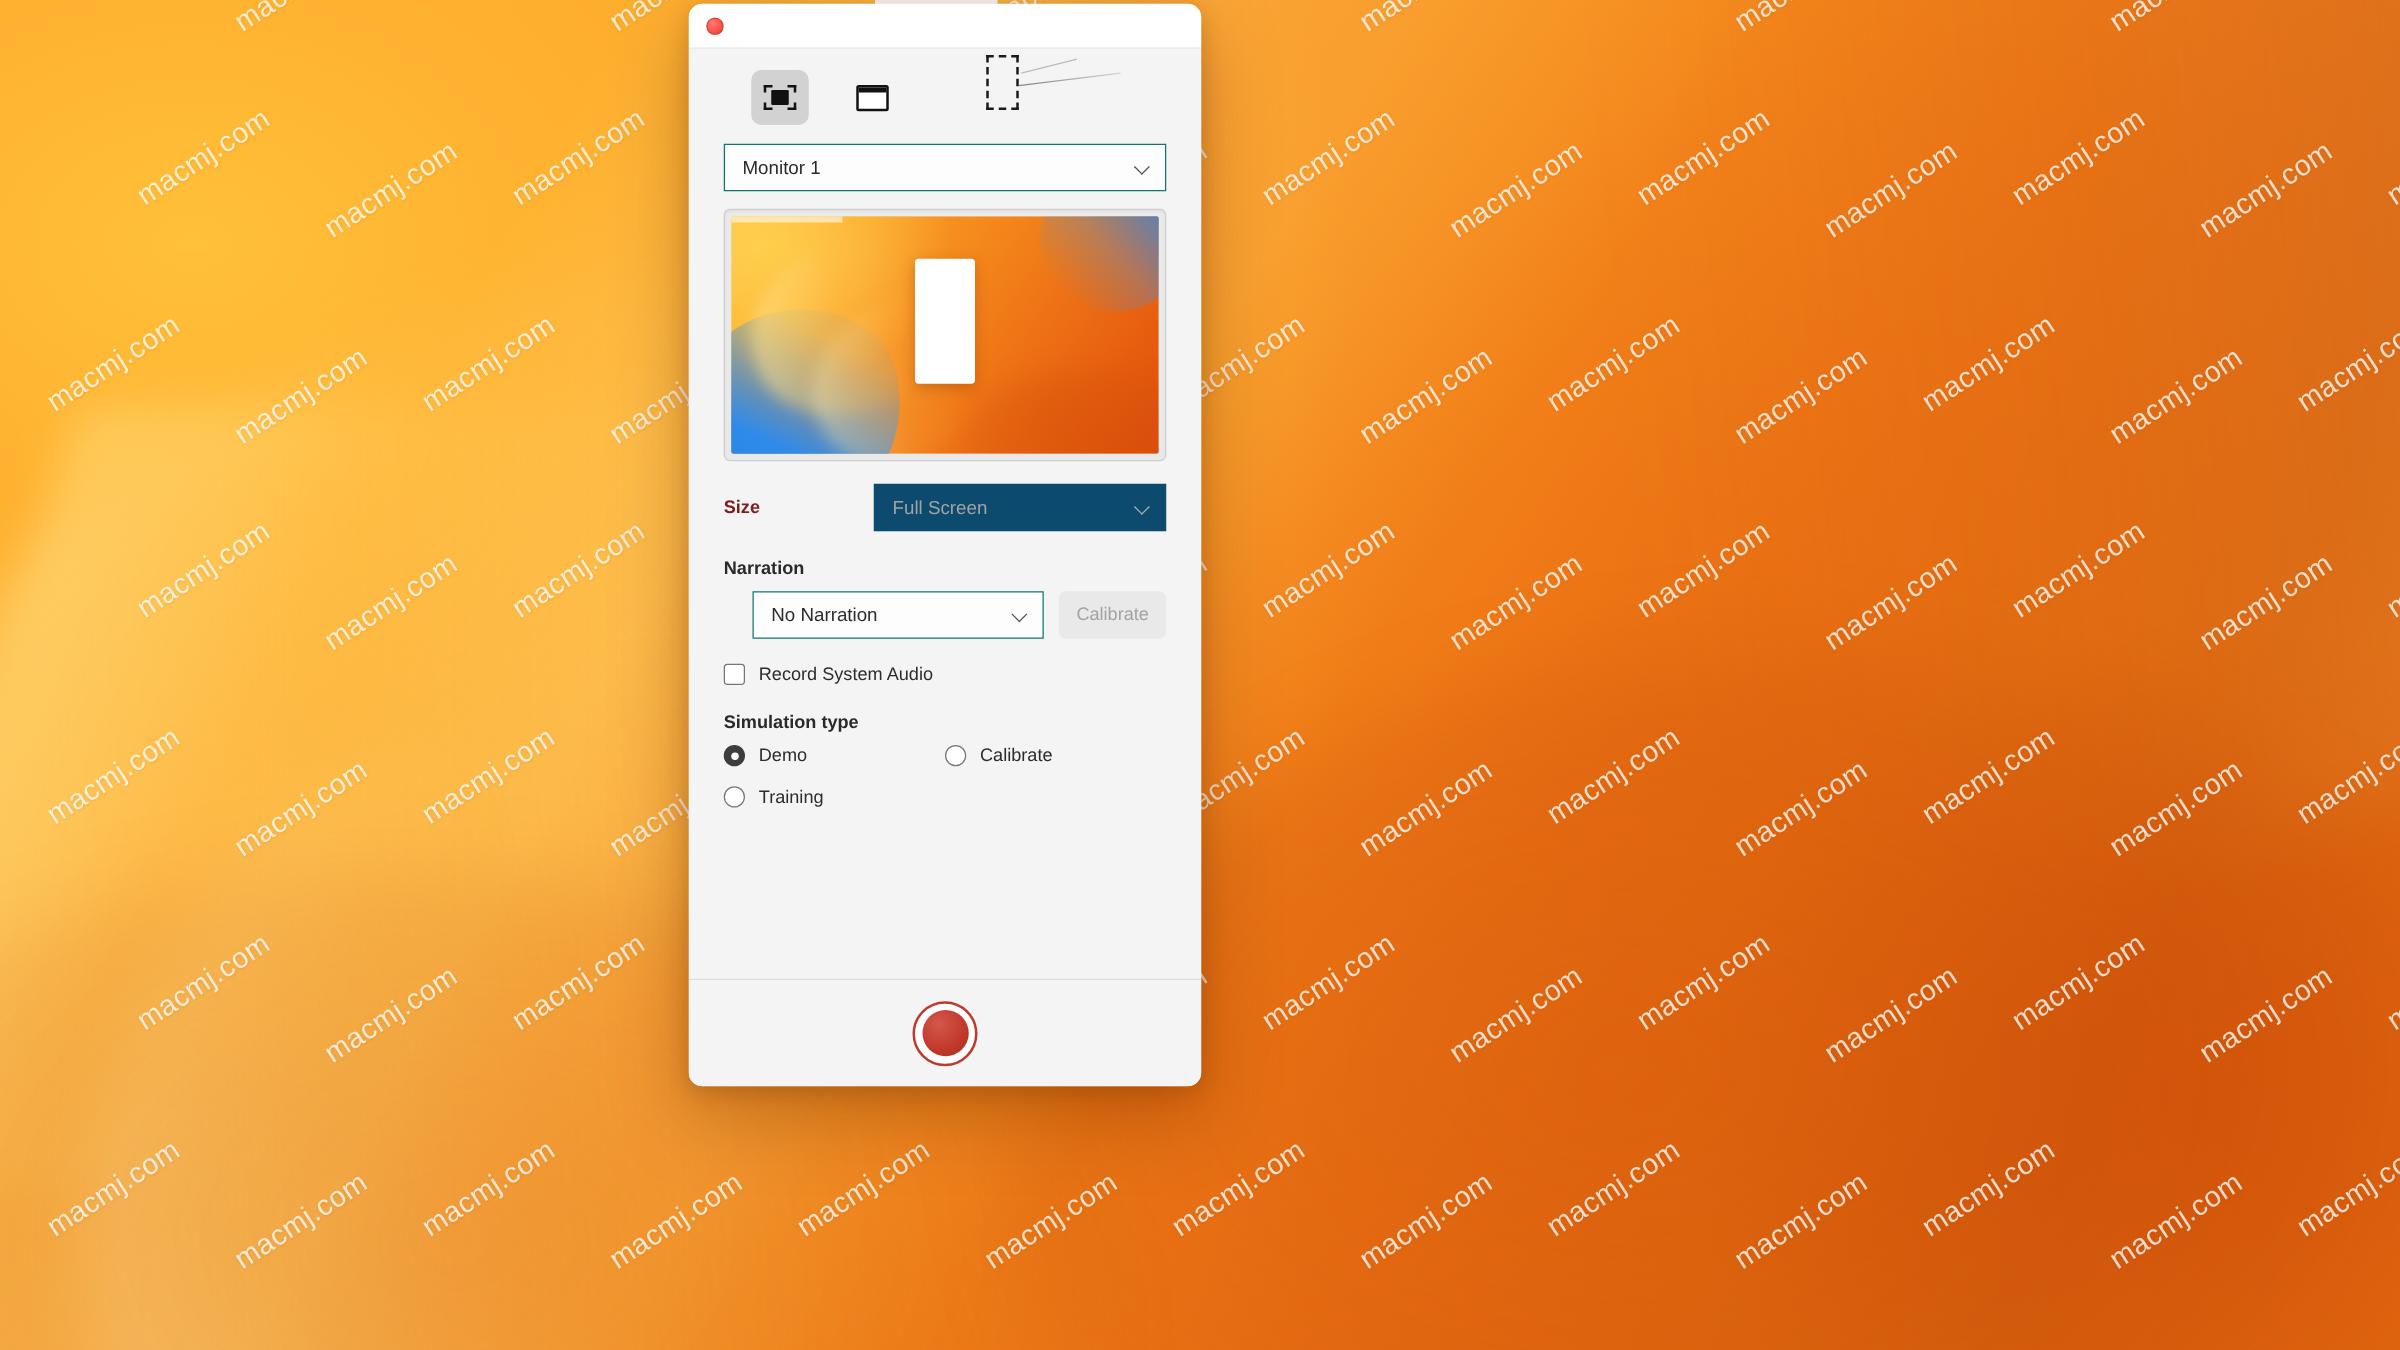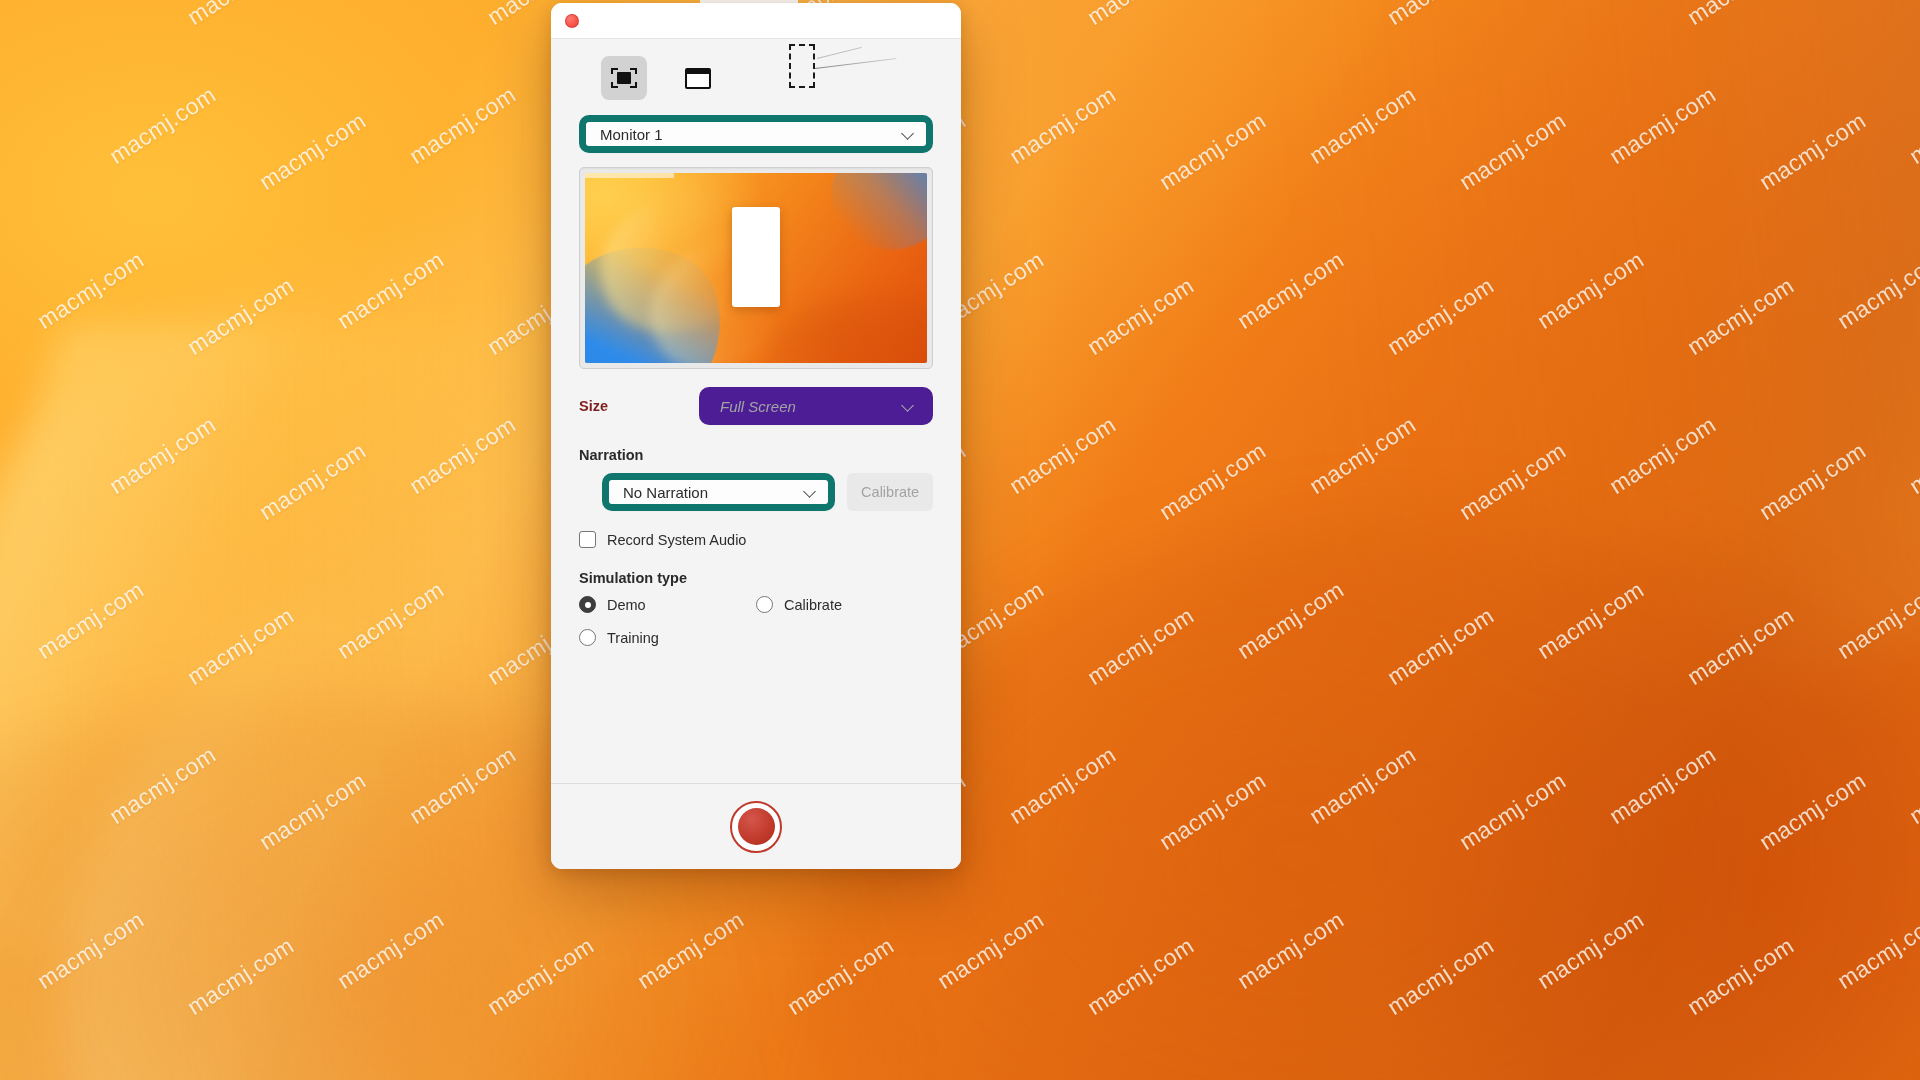--- a/index.html
+++ b/index.html
@@ -217,47 +217,46 @@
     transform-origin: left center;
   }
 
   
   .select-row { padding-top: 4px; }
   .sel {
     position: relative;
     width: 100%;
     height: 38px;
     background: #fdfdfd;
-    border: 7px solid #0f766e;
-    border-radius: 10px;
+    border: 1px solid #0f766e;
+    border-radius: 0;
     display: flex; align-items: center;
     padding: 0 34px 0 14px;
     font-size: 15px;
     color: #2b2b2b;
     cursor: pointer;
     box-shadow: 0 1px 1px rgba(0,0,0,.02);
   }
   .sel .chev {
     position: absolute; right: 12px; top: 50%;
     width: 11px; height: 11px;
     margin-top: -6px;
   }
   .sel .chev::after {
     content: ""; position: absolute; left: 0; top: 1px;
     width: 8px; height: 8px;
     border-right: 1.8px solid #4a4a4a;
     border-bottom: 1.8px solid #4a4a4a;
     transform: rotate(45deg);
   }
   .sel.disabled {
-    background: #4c1d95;
+    background: #0c4a6e;
     border-color: transparent;
     color: #a3a3a3;
     cursor: default;
-    font-style: italic;
   }
   .sel.disabled .chev::after {
     border-right-color: #b0b0b0;
     border-bottom-color: #b0b0b0;
   }
 
   
   .preview {
     margin-top: 14px;
     width: 100%;

